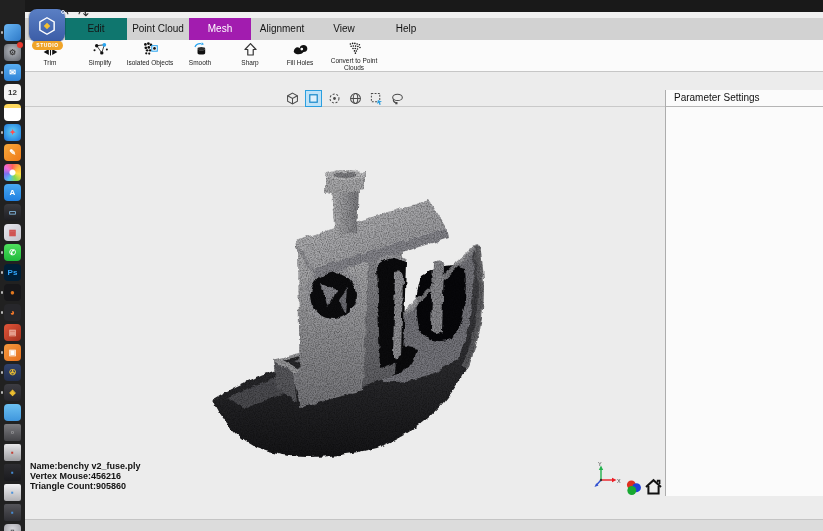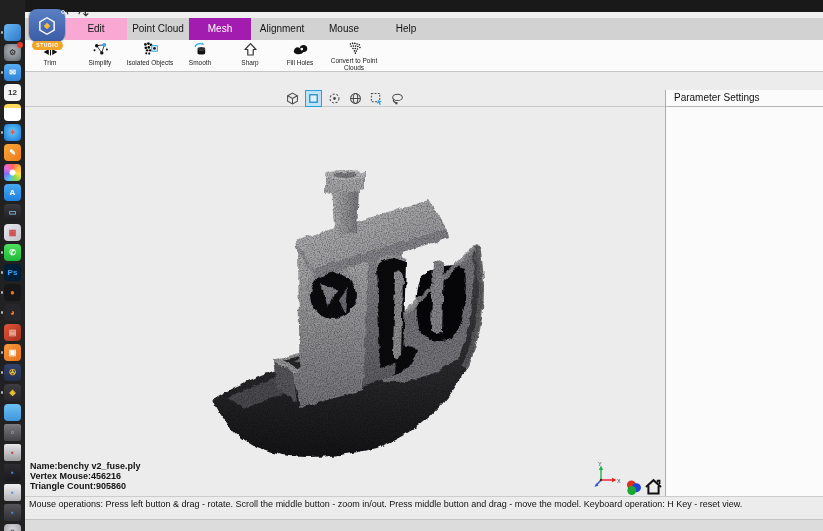--- a/index.html
+++ b/index.html
@@ -24,21 +24,21 @@
   .tl { width:7px; height:7px; border-radius:50%; }
   .tl.red { background:#ff5f57; } .tl.yellow { background:#febc2e; } .tl.green { background:#28c840; }
   .titlebar .title { color:#bdbdbd; font-size:9px; font-weight:bold; text-align:center; line-height:18px; }
 
   .header { position:relative; height:60px; background:#f0f0f0; }
   .undoredo { position:absolute; left:33px; top:-3px; display:flex; gap:9px; font-size:13px;
               color:#2b2b2b; line-height:12px; z-index:4; }
   .tabbar { position:absolute; left:0; right:0; top:6px; height:22px; background:#d2d2d2;
             display:flex; padding-left:40px; }
   .tab { width:62px; text-align:center; line-height:22px; font-size:10px; color:#141414; cursor:default; }
-  .tab.pressed { background:#f9a8d4; }
+  .tab.pressed { background:#0f766e; }
   .tab.active { background:#a21caf; color:#fff; }
   .toolrow { position:absolute; left:0; right:0; top:28px; height:32px; background:#fbfbfb;
              border-bottom:1px solid #c6c6c6; display:flex; padding-left:0; }
   .toolbtn { width:50px; display:flex; flex-direction:column; align-items:center; padding-top:1px; }
   .toolbtn.wide { width:58px; }
   .toolbtn svg { width:17px; height:17px; }
   .toolbtn .tlabel { font-size:6.5px; line-height:7px; color:#222; text-align:center; margin-top:1px; }
 
   .logo { position:absolute; left:4px; top:-3px; width:38px; height:42px; z-index:5; }
   .logo-box { width:36px; height:33px; border-radius:8px; background:linear-gradient(180deg,#5a7fc4,#3b5ca6);
@@ -177,21 +177,21 @@
     <div class="undoredo">
       <span>↶</span>
       <span>↷</span>
     </div>
 
     <div class="tabbar">
         <div class="tab pressed">Edit</div>
         <div class="tab">Point Cloud</div>
         <div class="tab active">Mesh</div>
         <div class="tab">Alignment</div>
-        <div class="tab">Mouse</div>
+        <div class="tab">View</div>
         <div class="tab">Help</div>
       </div>
 
     <div class="toolrow">
 
       <div class="toolbtn">
         <svg viewBox="0 0 20 20">
           <polygon points="2,13 8,9.5 8,16.5" fill="#111"></polygon>
           <polygon points="18,13 12,9.5 12,16.5" fill="#111"></polygon>
           <line x1="10" y1="5" x2="10" y2="17" stroke="#111" stroke-width="1.2"></line>
@@ -435,18 +435,15 @@
           <path d="M13.6,4.4 V2.6 H15.6 V6" fill="none" stroke="#111" stroke-width="1.6"></path>
         </svg>
       </div>
     </div>
 
     <div class="right-panel">
       <div class="rp-header">Parameter Settings</div>
     </div>
   </div>
 
-  <div class="statusbar">
-    <span>Mouse operations: Press left button &amp; drag - rotate. Scroll the middle button - zoom in/out. Press middle button and drag - move the model. Keyboard operation: H Key - reset view.</span>
-  </div>
   <div class="bottomstrip"></div>
 
 </div>
 
 </body></html>

